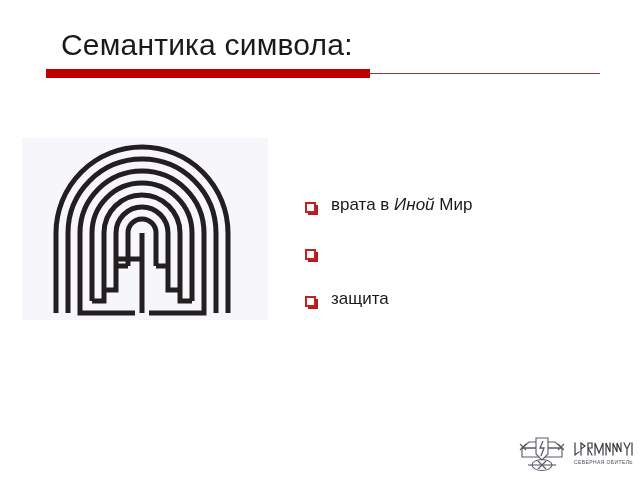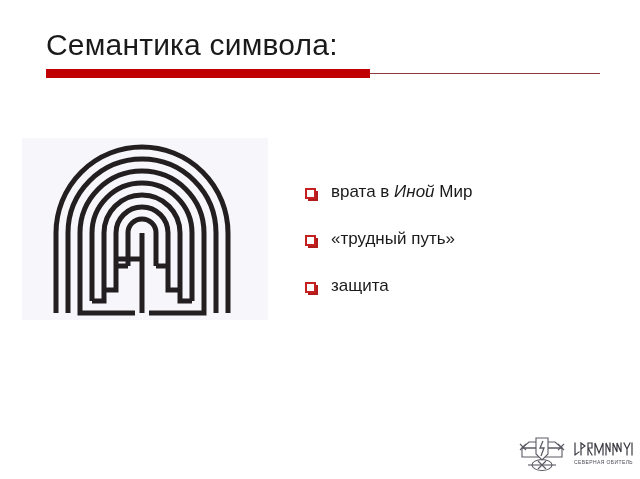--- a/index.html
+++ b/index.html
@@ -23,21 +23,21 @@
   
   .title-block {
     position: absolute;
     left: 0;
     top: 0;
     width: 640px;
     height: 90px;
   }
   .slide-title {
     position: absolute;
-    left: 46px;
+    left: 61px;
     top: 27px;
     font-size: 30px;
     line-height: 36px;
     font-weight: 400;
     color: #1a1a1a;
     letter-spacing: 0.2px;
     white-space: nowrap;
   }
   .rule-thin {
     position: absolute;
@@ -72,21 +72,21 @@
 
   
   .bullet-list {
     position: absolute;
     left: 305px;
     top: 168px;
     width: 320px;
   }
   .bullet-item {
     display: flex;
-    align-items: center;
+    align-items: flex-end;
     height: 47px;
   }
   .bullet-mark {
     position: relative;
     flex: 0 0 auto;
     width: 13px;
     height: 13px;
     margin-top: 6px;
     margin-right: 13px;
   }
@@ -212,21 +212,20 @@
   <div class="bullet-list">
 
     <div class="bullet-item">
       <span class="bullet-mark"></span>
       <span class="bullet-text"><span>врата в </span><span class="em">Иной</span><span> Мир</span></span>
     </div>
 
 
     <div class="bullet-item">
       <span class="bullet-mark"></span>
-      <span class="bullet-text">«трудный путь»</span>
     </div>
 
     <div class="bullet-item">
       <span class="bullet-mark"></span>
       <span class="bullet-text">защита</span>
     </div>
 
   </div>
 
   <div class="footer-logo">

